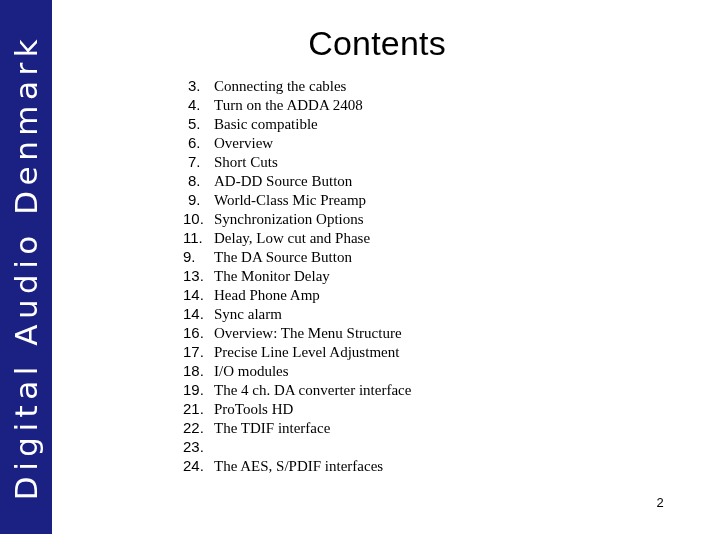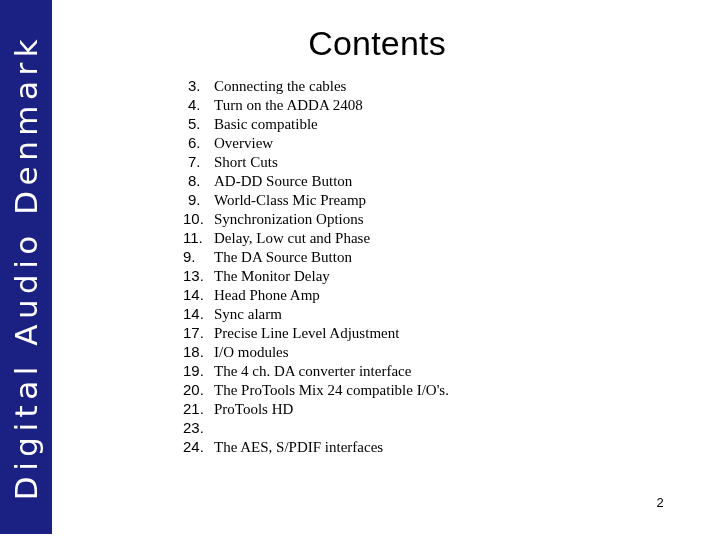--- a/index.html
+++ b/index.html
@@ -170,40 +170,44 @@
       </li>
       <li class="contents-item">
         <span class="item-number">14.</span>
         <span class="item-text">Head Phone Amp</span>
       </li>
       <li class="contents-item">
         <span class="item-number">14.</span>
         <span class="item-text">Sync alarm</span>
       </li>
       <li class="contents-item">
+        <span class="item-number">16.</span>
+        <span class="item-text">Overview: The Menu Structure</span>
+      </li>
+      <li class="contents-item">
         <span class="item-number">17.</span>
         <span class="item-text">Precise Line Level Adjustment</span>
       </li>
       <li class="contents-item">
         <span class="item-number">18.</span>
         <span class="item-text">I/O modules</span>
       </li>
       <li class="contents-item">
         <span class="item-number">19.</span>
         <span class="item-text">The 4 ch. DA converter interface</span>
       </li>
       <li class="contents-item">
-        <span class="item-number">20.</span>
-        <span class="item-text">The ProTools Mix 24 compatible I/O's.</span>
-      </li>
-      <li class="contents-item">
         <span class="item-number">21.</span>
         <span class="item-text">ProTools HD</span>
       </li>
       <li class="contents-item">
+        <span class="item-number">22.</span>
+        <span class="item-text">The TDIF interface</span>
+      </li>
+      <li class="contents-item">
         <span class="item-number">23.</span>
       </li>
       <li class="contents-item">
         <span class="item-number">24.</span>
         <span class="item-text">The AES, S/PDIF interfaces</span>
       </li>
     </ul>
 
   <div class="page-number">2</div>
 

